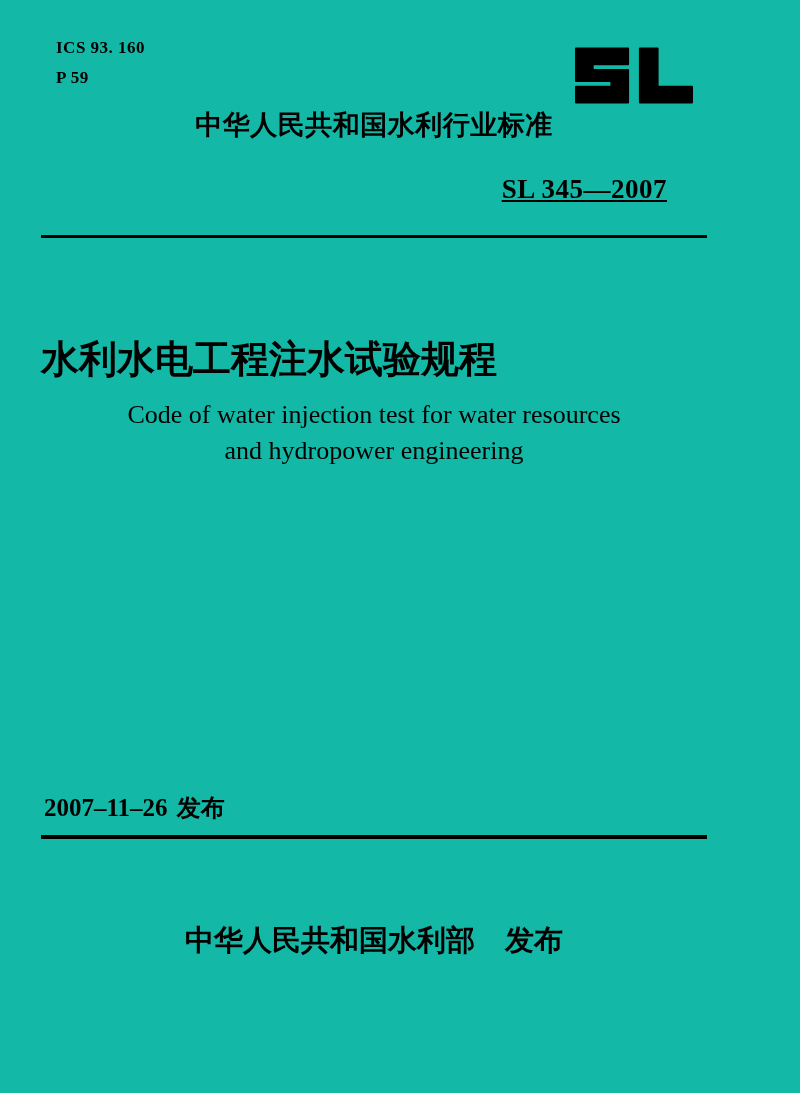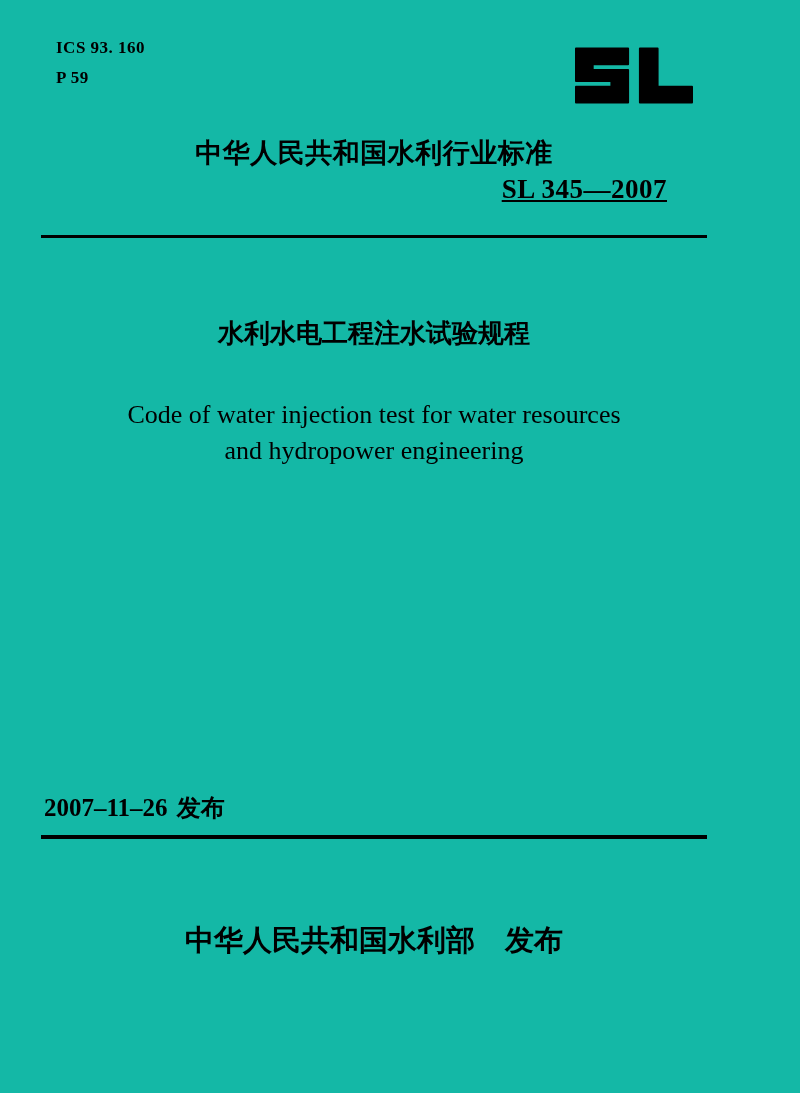--- a/index.html
+++ b/index.html
@@ -36,21 +36,20 @@
 
   .standard-category {
     position: absolute;
     left: 41px;
     top: 107px;
     width: 666px;
     text-align: center;
     font-weight: bold;
     font-size: 27px;
     letter-spacing: 0.5px;
-    margin-top: 28px;
   }
 
   .standard-number {
     position: absolute;
     right: 133px;
     top: 174px;
     font-weight: bold;
     font-size: 27px;
     letter-spacing: 0.5px;
     text-decoration: underline;
@@ -61,25 +60,24 @@
     left: 41px;
     width: 666px;
     background: #000000;
   }
   .rule-top    { top: 235px; height: 3px; }
   .rule-bottom { top: 835px; height: 4px; }
 
   .title-cn {
     position: absolute;
     left: 41px;
-    top: 316px;
+    top: 334px;
     width: 666px;
-    text-align: center;
     font-weight: bold;
-    font-size: 26px;
+    font-size: 38px;
     white-space: nowrap;
   }
 
   .title-en {
     position: absolute;
     left: 41px;
     top: 397px;
     width: 666px;
     text-align: center;
     font-weight: normal;

